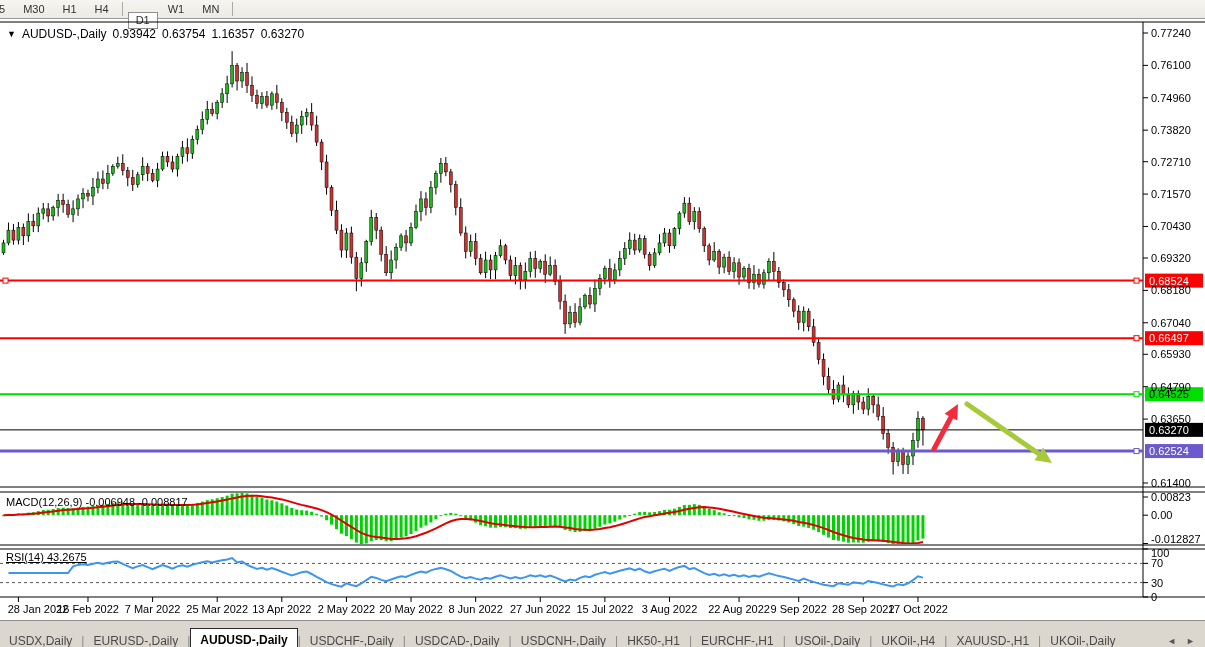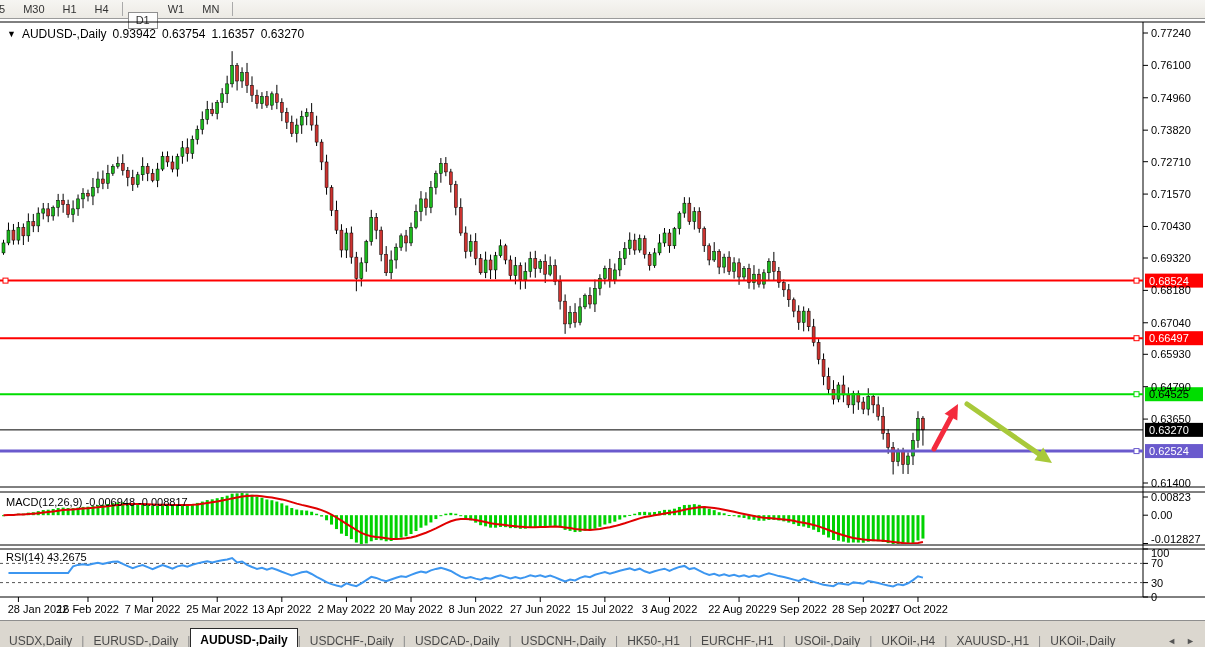--- a/index.html
+++ b/index.html
@@ -54,21 +54,21 @@
     <span>0.63754</span>
     <span>1.16357</span>
     <span>0.63270</span>
   </div>
 
   <div class="ind-label" style="top:496px;">
     <span>MACD(12,26,9)</span>
     <span>-0.006948</span>
     <span>-0.008817</span>
   </div>
-  <div class="ind-label" style="top:551px;">
+  <div class="ind-label" style="top:551px;text-decoration:underline;">
     <span>RSI(14)</span>
     <span>43.2675</span>
   </div>
 
   <svg id="plot" width="1205" height="620" viewBox="0 0 1205 620" style="position:absolute;left:0;top:0;">
       <line x1="0" y1="22" x2="1205" y2="22" stroke="#000" stroke-width="1"></line>
       <line x1="0" y1="487" x2="1205" y2="487" stroke="#000" stroke-width="1"></line>
       <line x1="0" y1="492" x2="1205" y2="492" stroke="#000" stroke-width="1"></line>
       <line x1="0" y1="545" x2="1205" y2="545" stroke="#000" stroke-width="1"></line>
       <line x1="0" y1="549" x2="1205" y2="549" stroke="#000" stroke-width="1"></line>

